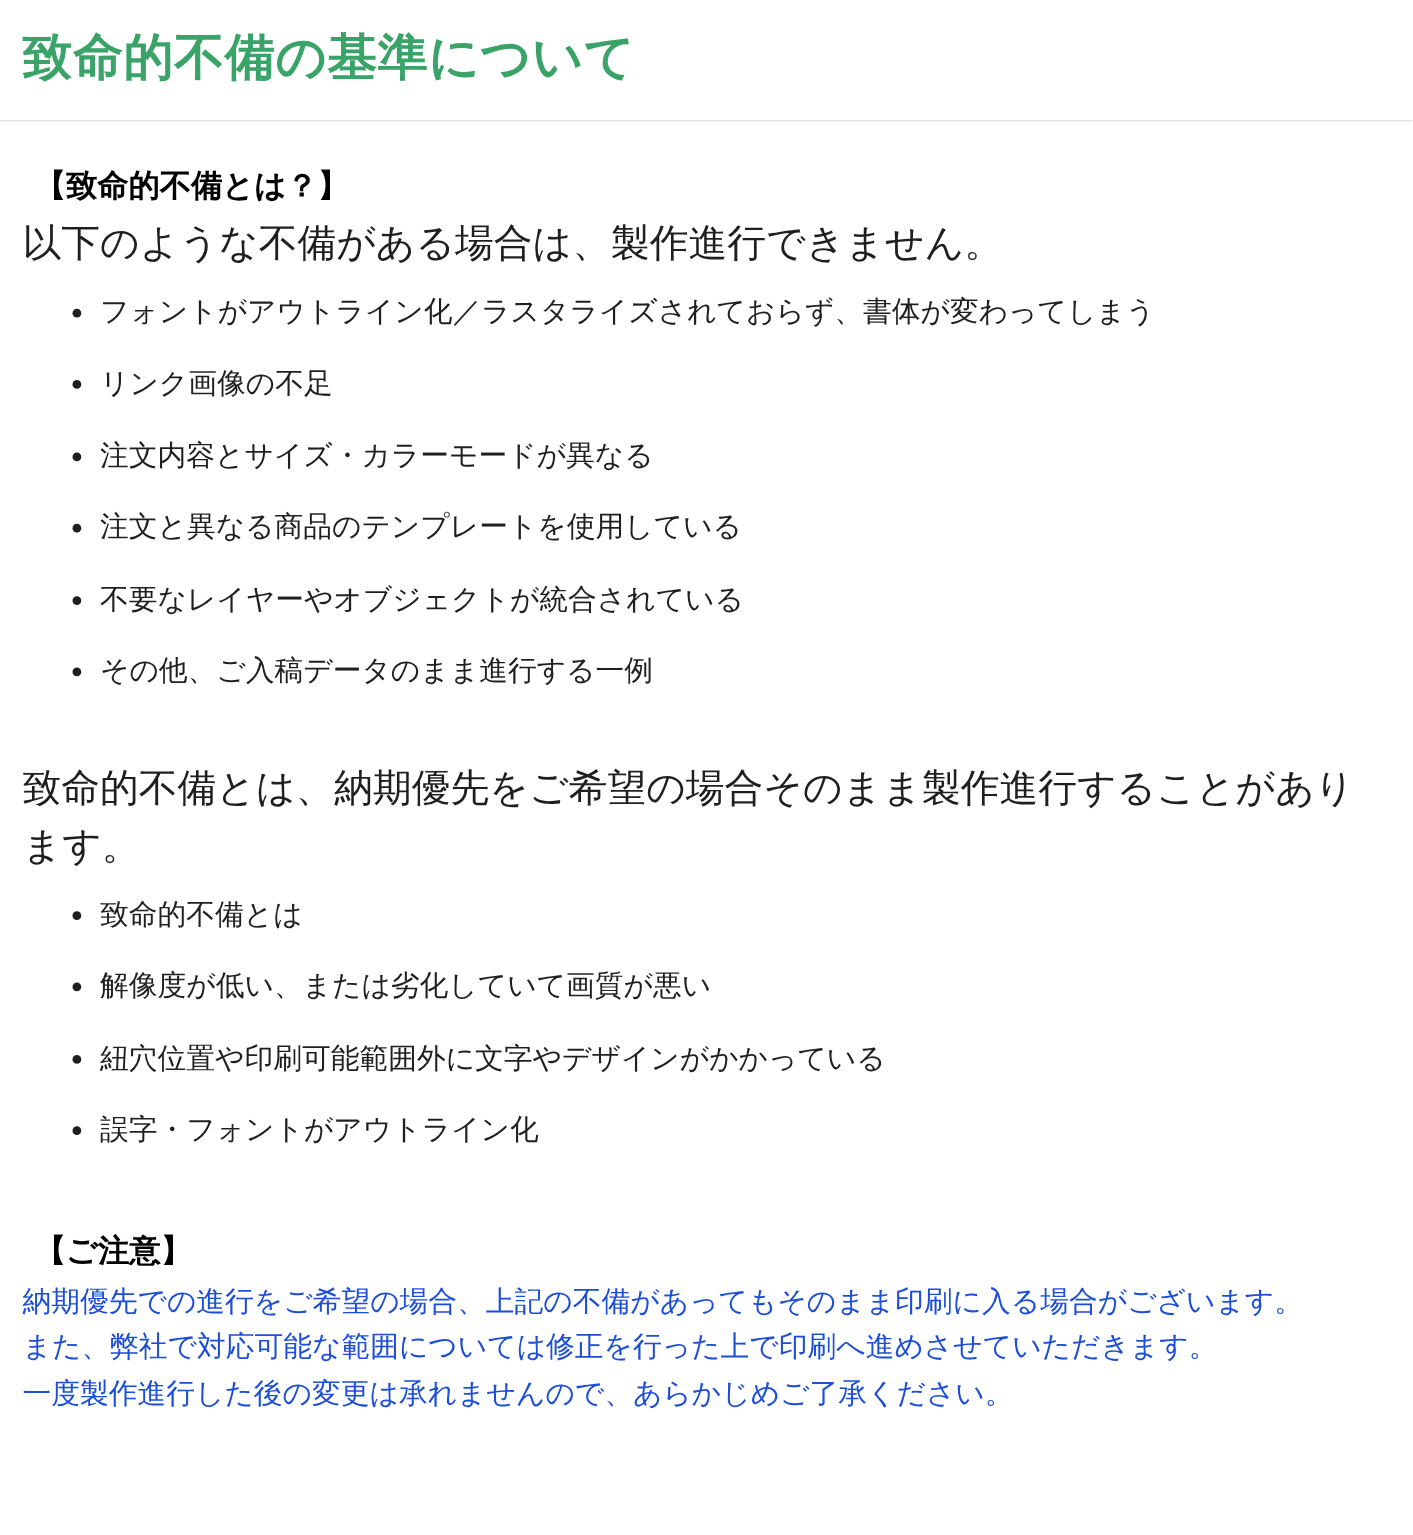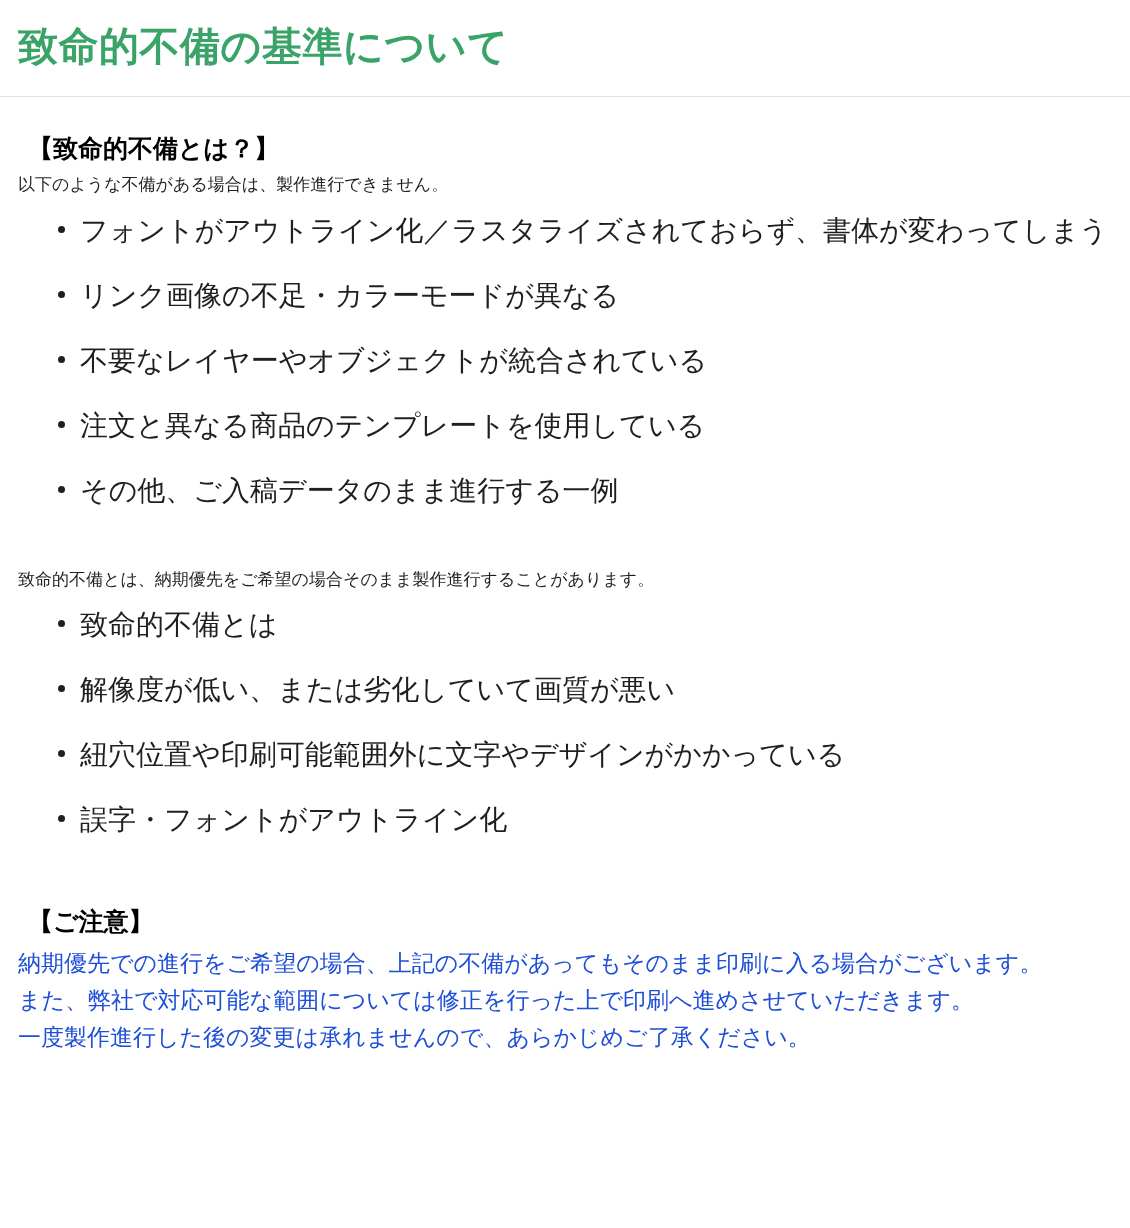--- a/index.html
+++ b/index.html
@@ -38,38 +38,37 @@
     padding: 0 18px;
   }
   .section-heading {
     font-size: 25px;
     font-weight: bold;
     color: #000000;
     margin: 0 0 6px 10px;
     line-height: 1.4;
   }
   .section-lead {
-    font-size: 17px;
+    font-size: 31px;
     color: #1f1f1f;
     margin: 0 0 14px 0;
     line-height: 1.5;
   }
   ul.bullets {
     list-style: none;
     margin: 0;
     padding: 0 0 0 30px;
   }
   ul.bullets li {
     position: relative;
-    font-size: 28px;
+    font-size: 23px;
     line-height: 1.5;
     color: #1f1f1f;
     margin: 0 0 23px 0;
     padding-left: 32px;
-    font-family: Liberation Mono, monospace;
   }
   ul.bullets li::before {
     content: "";
     position: absolute;
     left: 10px;
     top: 14px;
     width: 7px;
     height: 7px;
     background: #1f1f1f;
     border-radius: 50%;
@@ -90,23 +89,24 @@
 <div class="page">
 
   <h1 class="page-title">致命的不備の基準について</h1>
   <div class="title-rule"></div>
 
   <div class="section">
     <h2 class="section-heading">【致命的不備とは？】</h2>
     <p class="section-lead">以下のような不備がある場合は、製作進行できません。</p>
     <ul class="bullets">
       <li>フォントがアウトライン化／ラスタライズされておらず、書体が変わってしまう</li>
-      <li>リンク画像の不足・カラーモードが異なる</li>
+      <li>リンク画像の不足</li>
+      <li>注文内容とサイズ・カラーモードが異なる</li>
+      <li>注文と異なる商品のテンプレートを使用している</li>
       <li>不要なレイヤーやオブジェクトが統合されている</li>
-      <li>注文と異なる商品のテンプレートを使用している</li>
       <li>その他、ご入稿データのまま進行する一例</li>
     </ul>
   </div>
 
   <div class="gap-after-list-1"></div>
 
   <div class="section">
     <p class="section-lead">致命的不備とは、納期優先をご希望の場合そのまま製作進行することがあります。</p>
     <ul class="bullets">
       <li>致命的不備とは</li>

